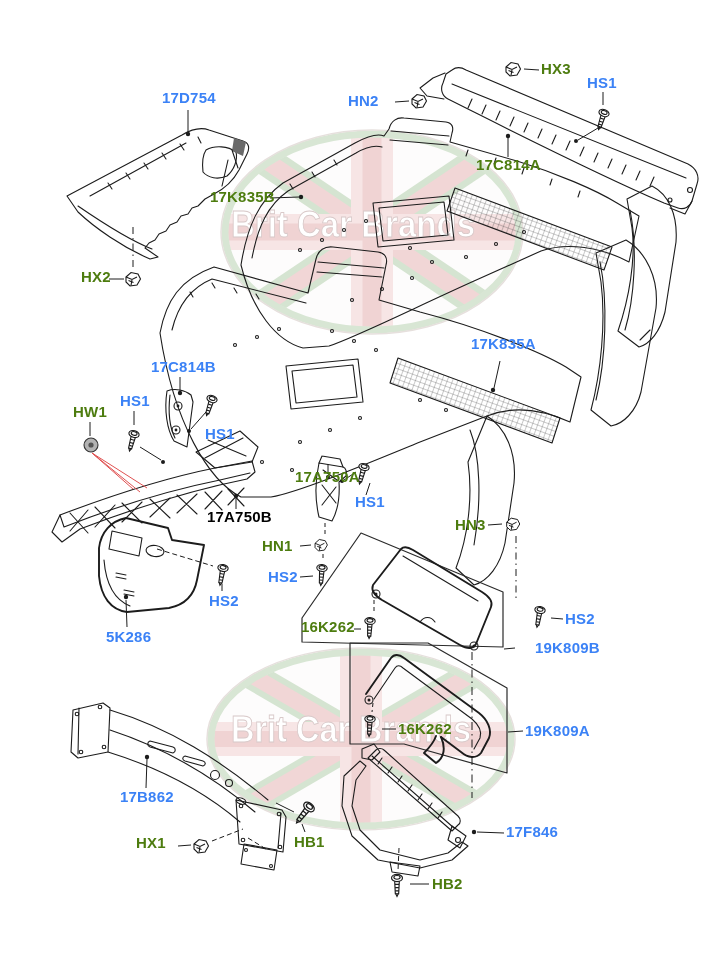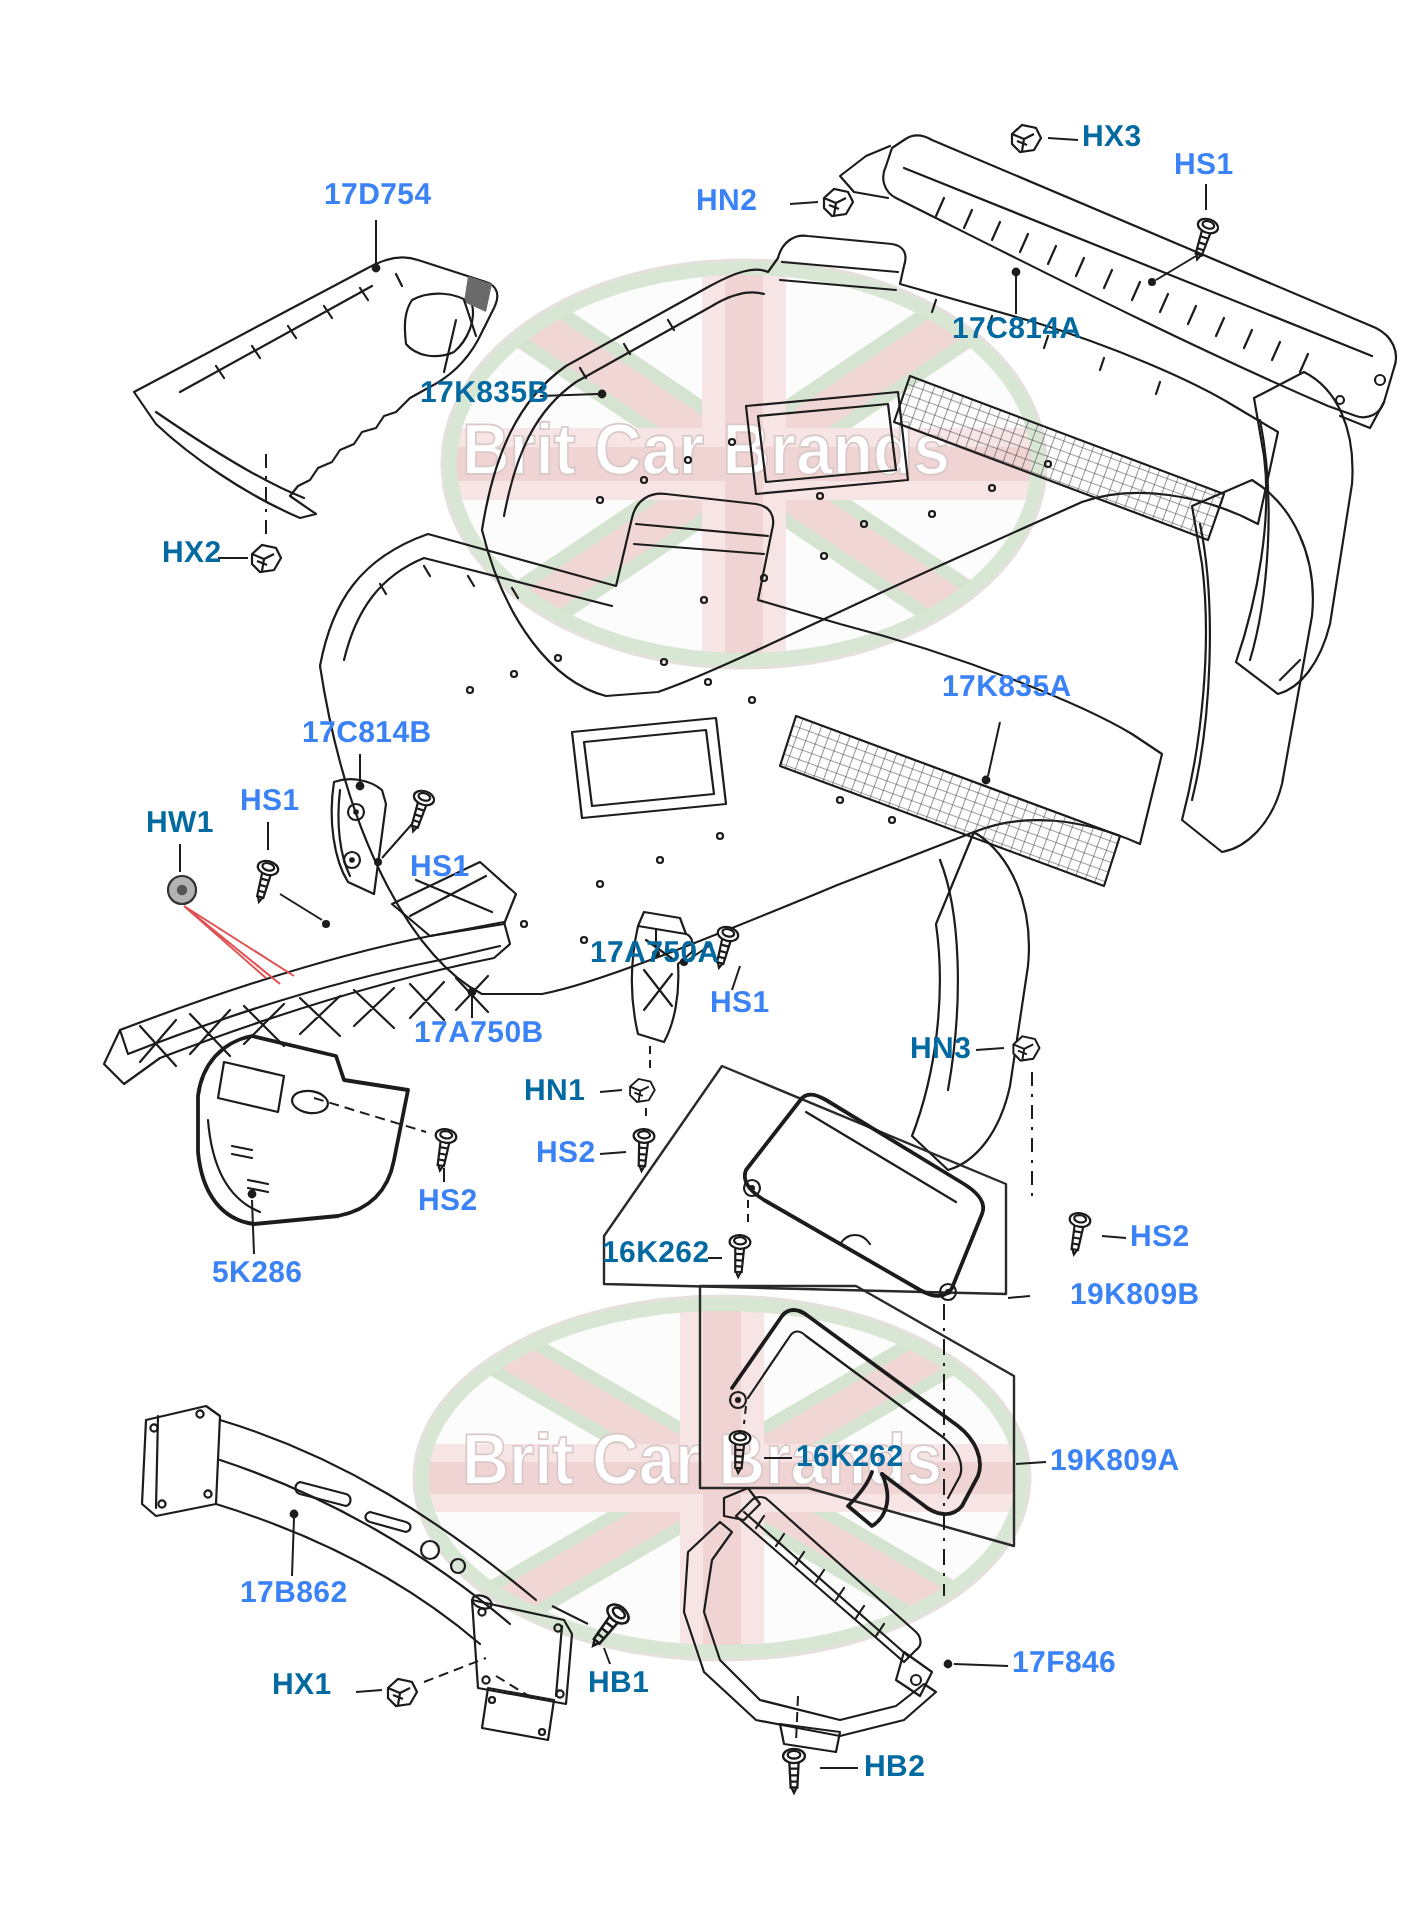--- a/index.html
+++ b/index.html
@@ -2,22 +2,22 @@
 <html><head>
 <meta charset="utf-8">
 <style>
   html,body{margin:0;padding:0;background:#ffffff;}
   .stage{position:relative;width:713px;height:953px;background:#fff;overflow:hidden;
          font-family:"Liberation Sans",sans-serif;}
   .stage svg{position:absolute;left:0;top:0;}
   .lbl{position:absolute;font-weight:bold;font-size:15px;line-height:1.1;
        white-space:nowrap;letter-spacing:.2px;}
   .c-blue{color:#3b82f6;}
-  .c-green{color:#0369a1;}
-  .c-red{color:#3b82f6;}
+  .c-green{color:#4d7c0f;}
+  .c-red{color:#000000;}
   .wm-text{font-family:"Liberation Sans",sans-serif;font-weight:bold;
            fill:#ffffff;stroke:#d9c9c9;stroke-width:.9;}
 </style>
 </head>
 <body>
 
 <div class="stage">
 
 <svg width="713" height="953" viewBox="0 0 713 953">
   <defs>

